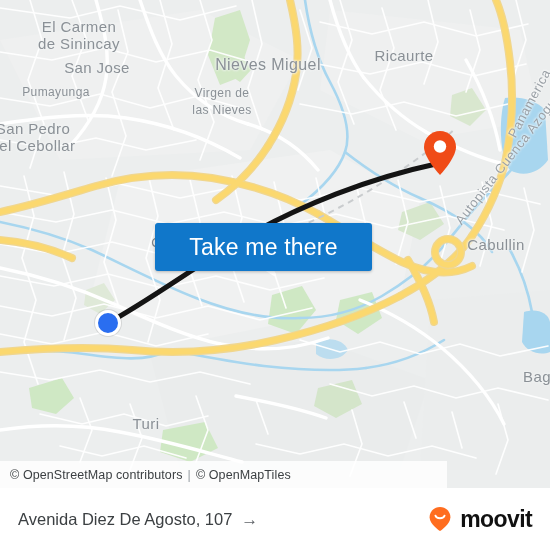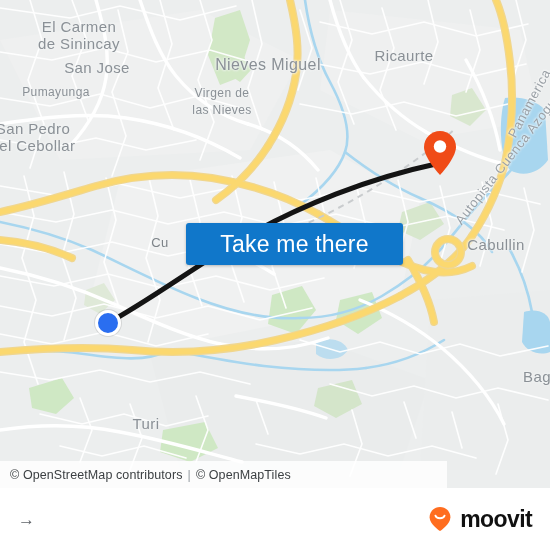--- a/index.html
+++ b/index.html
@@ -275,31 +275,32 @@
 
     <div class="origin" style="left:95px; top:310px;"></div>
 
     <div class="pin" style="left:422px; top:129px;">
       <svg width="36" height="48" viewBox="0 0 36 48">
         <path d="M18 2 C9.2 2 2 9.2 2 18 C2 29 18 46 18 46 C18 46 34 29 34 18 C34 9.2 26.8 2 18 2 Z" fill="#f04b17"></path>
         <circle cx="18" cy="17.5" r="6.2" fill="#ffffff"></circle>
       </svg>
     </div>
 
-    <button class="cta" style="left:186px; top:223px; width:217px; height:42px;">Take me there</button>
+    <button class="cta" style="left:155px; top:223px; width:217px; height:48px;">Take me there</button>
 
     <div class="attrib">
       <span>© OpenStreetMap contributors</span>
       <span class="sep">|</span>
       <span>© OpenMapTiles</span>
     </div>
   </div>
 
   <div class="footer">
     <div class="route-text">
+      <span>Avenida Diez De Agosto, 107</span>
       <span class="arrow">→</span>
     </div>
     <div class="brand">
       <svg width="24" height="26" viewBox="0 0 24 26">
         <path d="M12 1 C6.2 1 1.6 5.6 1.6 11.2 C1.6 18.4 12 25 12 25 C12 25 22.4 18.4 22.4 11.2 C22.4 5.6 17.8 1 12 1 Z" fill="#ff6d1f"></path>
         <path d="M7.4 9.6 C8.4 13.2 15.6 13.2 16.6 9.6" fill="none" stroke="#ffffff" stroke-width="1.9" stroke-linecap="round"></path>
       </svg>
       <span class="brand-word">moovit</span>
     </div>
   </div>

